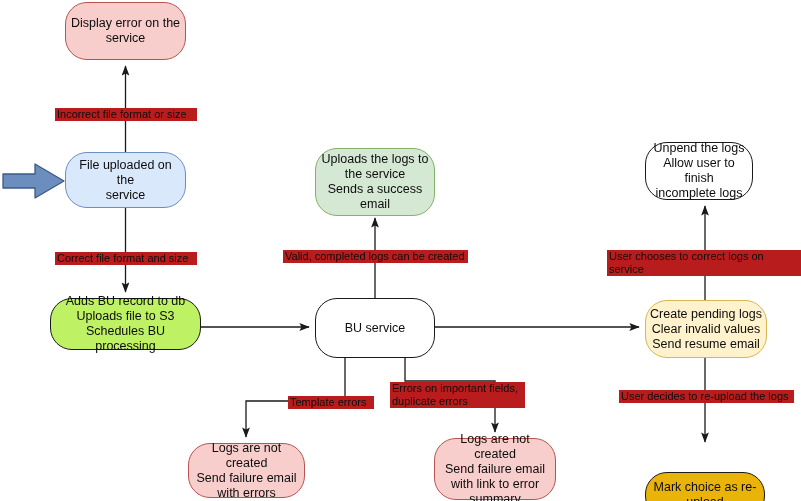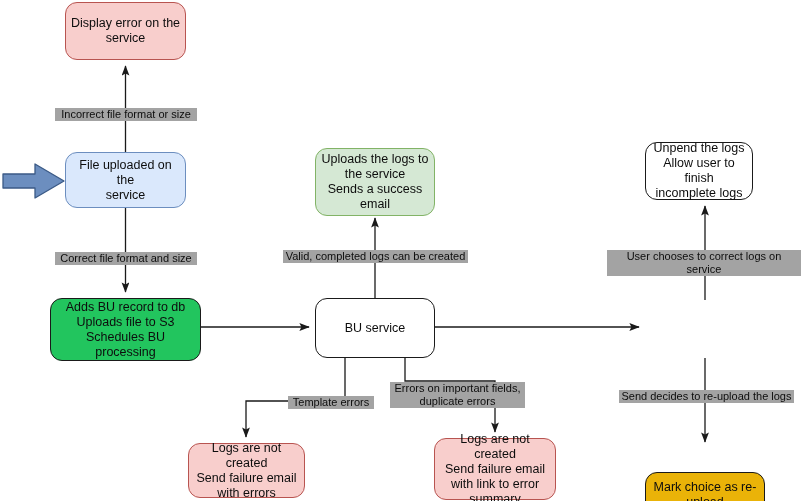--- a/index.html
+++ b/index.html
@@ -19,40 +19,40 @@
     position: absolute;
     left: 0; top: 0;
     width: 801px;
     height: 501px;
     pointer-events: none;
   }
   .node {
     position: absolute;
     box-sizing: border-box;
     border: 1.3px solid #1a1a1a;
-    border-radius: 12px;
+    border-radius: 22px;
     display: flex;
     align-items: center;
     justify-content: center;
     text-align: center;
     font-size: 12.5px;
     line-height: 15px;
     color: #0d0d0d;
     white-space: pre-line;
     padding: 2px 4px;
     background: #ffffff;
   }
   .edge-label {
     position: absolute;
     font-size: 11px;
     line-height: 13px;
     color: #0d0d0d;
     white-space: pre-line;
-    text-align: center;
-    background: #a3a3a3;
+    text-align: left;
+    background: #b91c1c;
     padding: 0 2px;
     box-sizing: border-box;
   }
   .blue-arrow {
     position: absolute;
     pointer-events: none;
   }
 </style>
 </head>
 <body>
@@ -106,21 +106,21 @@
   <svg class="blue-arrow" style="left:2px; top:163px; width:64px; height:36px;" viewBox="0 0 64 36" xmlns="http://www.w3.org/2000/svg">
     <path d="M1,11 L33,11 L33,1 L62,18 L33,35 L33,25 L1,25 Z" fill="#6c8ebf" stroke="#3b5a86" stroke-width="1.3" stroke-linejoin="round"></path>
   </svg>
 
   <div class="node" style="left:65px; top:2px; width:121px; height:58px; background:#f8cecc; border-color:#b85450;">Display error on the
 service</div>
 
   <div class="node" style="left:65px; top:152px; width:121px; height:56px; background:#dae8fc; border-color:#6c8ebf;">File uploaded on the
 service</div>
 
-  <div class="node" style="left:50px; top:298px; width:151px; height:63px; background:#22c55e;">Adds BU record to db
+  <div class="node" style="left:50px; top:298px; width:151px; height:52px; background:#bef264;">Adds BU record to db
 Uploads file to S3
 Schedules BU processing</div>
 
   <div class="node" style="left:315px; top:148px; width:120px; height:68px; background:#d5e8d4; border-color:#82b366;">Uploads the logs to
 the service
 Sends a success
 email</div>
 
   <div class="node" style="left:315px; top:298px; width:120px; height:60px; background:#ffffff;">BU service</div>
 
@@ -130,33 +130,36 @@
 
   <div class="node" style="left:434px; top:438px; width:122px; height:62px; background:#f8cecc; border-color:#b85450;">Logs are not created
 Send failure email
 with link to error
 summary</div>
 
   <div class="node" style="left:645px; top:142px; width:108px; height:58px; background:#ffffff;">Unpend the logs
 Allow user to finish
 incomplete logs</div>
 
+  <div class="node" style="left:645px; top:300px; width:122px; height:58px; background:#fff2cc; border-color:#d6b656;">Create pending logs
+Clear invalid values
+Send resume email</div>
 
   <div class="node" style="left:645px; top:448px; width:120px; height:46px; background:#eab308;margin-top:24px;">Mark choice as re-
 upload</div>
 
   <div class="edge-label" style="left:55px; top:108px; width:142px;">Incorrect file format or size</div>
 
   <div class="edge-label" style="left:55px; top:252px; width:142px;">Correct file format and size</div>
 
   <div class="edge-label" style="left:283px; top:250px; width:185px;">Valid, completed logs can be created</div>
 
 
   <div class="edge-label" style="left:288px; top:396px; width:86px;">Template errors</div>
 
   <div class="edge-label" style="left:390px; top:382px; width:135px;">Errors on important fields,
 duplicate errors</div>
 
   <div class="edge-label" style="left:607px; top:250px; width:194px;">User chooses to correct logs on service</div>
 
-  <div class="edge-label" style="left:619px; top:390px; width:175px;">Send decides to re-upload the logs</div>
+  <div class="edge-label" style="left:619px; top:390px; width:175px;">User decides to re-upload the logs</div>
 
 </div>
 
 </body></html>

